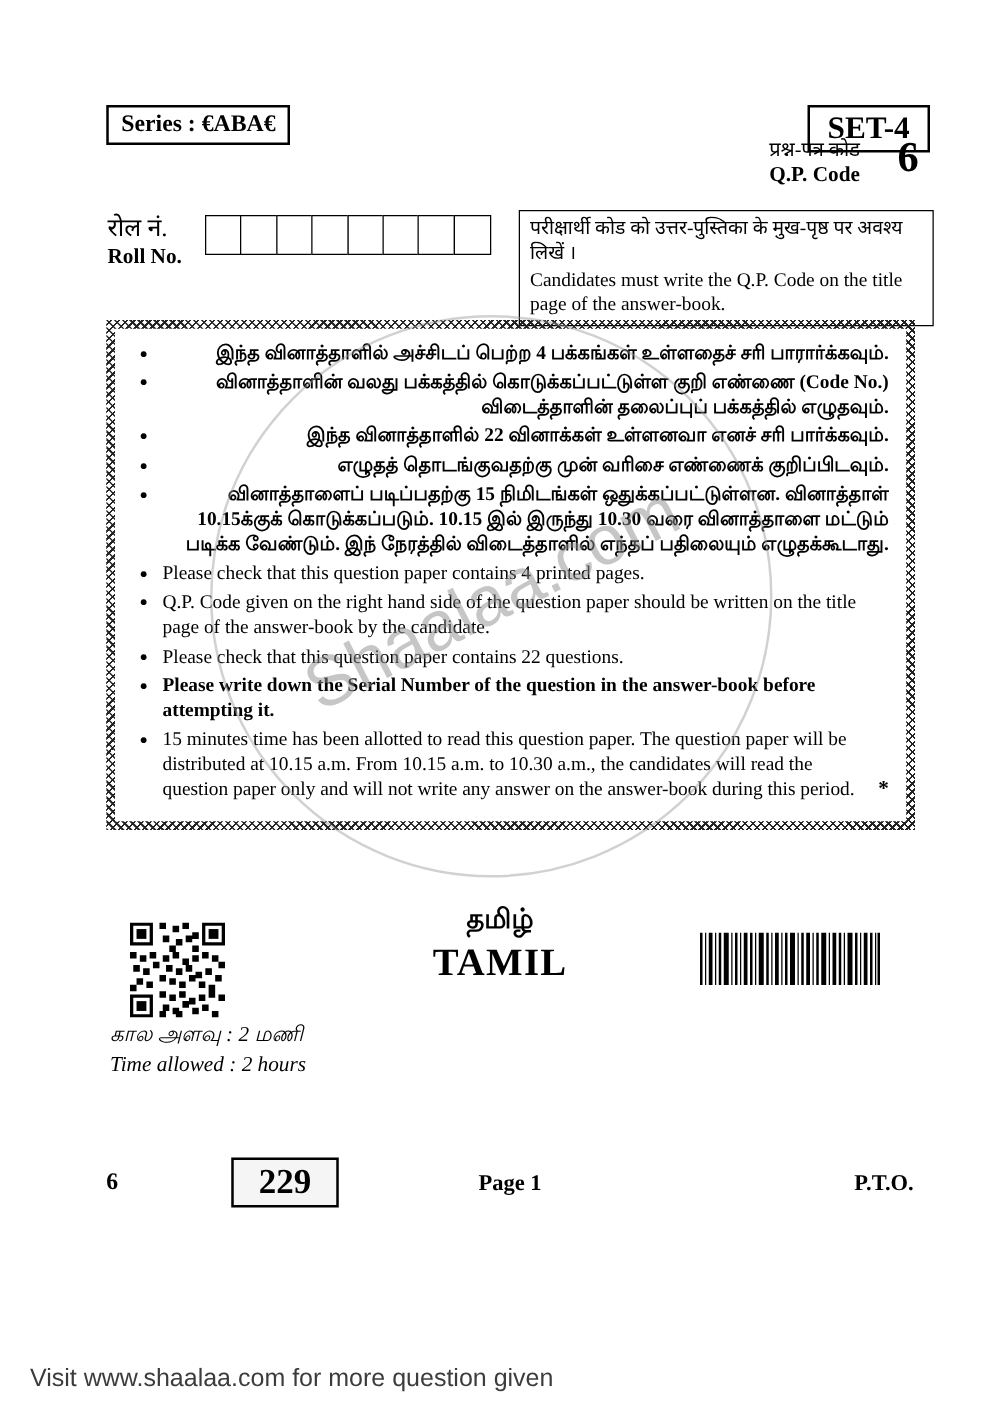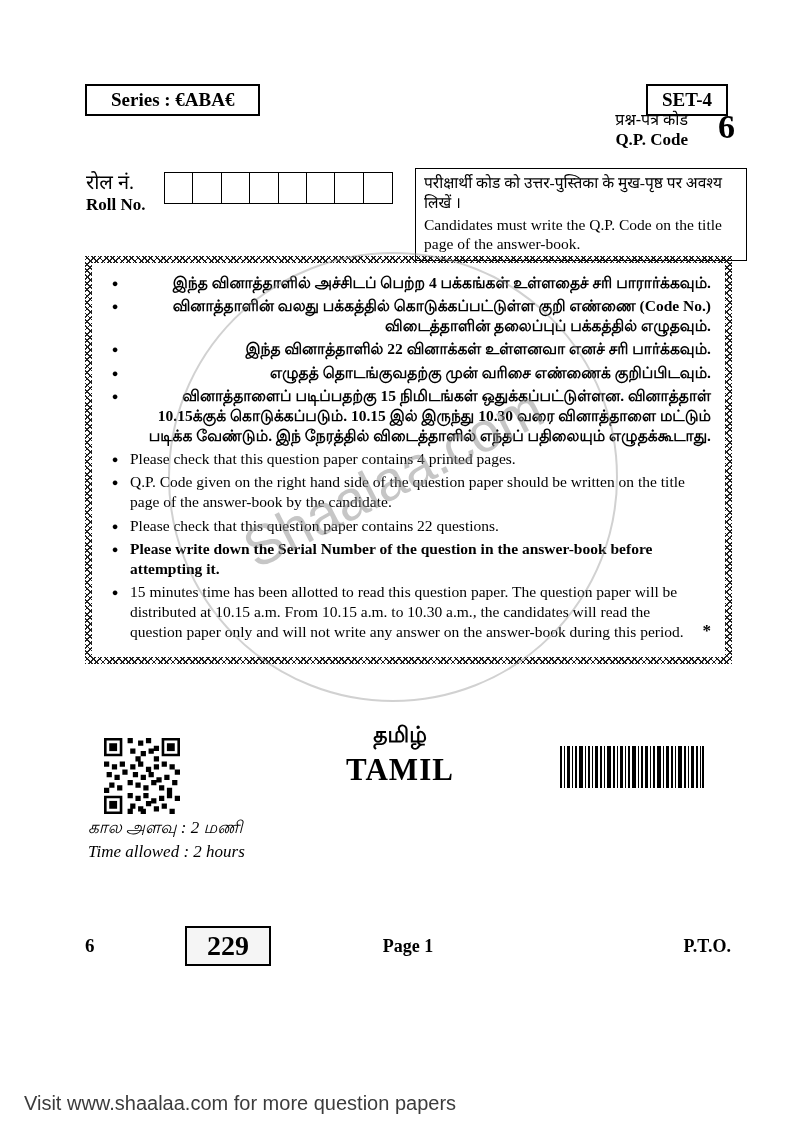--- a/index.html
+++ b/index.html
@@ -1,22 +1,22 @@
 <!DOCTYPE html>
 <html><head>
 <meta charset="utf-8">
 <style>
   * { margin:0; padding:0; box-sizing:border-box; }
   html, body { background:#fff; }
   body { width:800px; height:1131px; font-family:"Liberation Serif", serif; color:#000; position:relative; overflow:hidden; }
   .page { position:relative; width:800px; height:1131px; background:#fff; }
 
   .box { border:2px solid #000; font-weight:bold; }
-  .series-box { position:absolute; left:85px; top:84px; padding:3px 24px; font-size:19px; }
-  .set-box { position:absolute; left:646px; top:84px; padding:3px 14px; font-size:19px; }
+  .series-box { position:absolute; left:85px; top:84px; padding:3px 10px; font-size:19px; }
+  .set-box { position:absolute; left:646px; top:84px; padding:3px 14px; font-size:25px; }
 
   .qp-block { position:absolute; left:535px; top:108px; width:200px; display:flex; align-items:flex-start; justify-content:flex-end; }
   .qp-labels { text-align:center; }
   .qp-hi { font-size:16px; }
   .qp-en { font-size:17px; font-weight:bold; }
   .qp-value { font-size:34px; font-weight:bold; margin-left:30px; }
 
   .roll-block { position:absolute; left:86px; top:168px; display:flex; align-items:flex-start; }
   .roll-labels { width:74px; }
   .roll-hi { font-size:20px; }
@@ -176,20 +176,20 @@
   </div>
 
 
   <div class="footer-row">
     <div class="footer-code">6</div>
     <div class="paper-number">229</div>
     <div class="page-number">Page 1</div>
     <div class="pto">P.T.O.</div>
   </div>
 
-  <div class="site-note">Visit www.shaalaa.com for more question papers</div>
+  <div class="site-note">Visit www.shaalaa.com for more question given</div>
 
   <div class="watermark">
     <div class="wm-circle"></div>
     <div class="wm-text">Shaalaa.com</div>
   </div>
 
 </div>
 
 </body></html>

